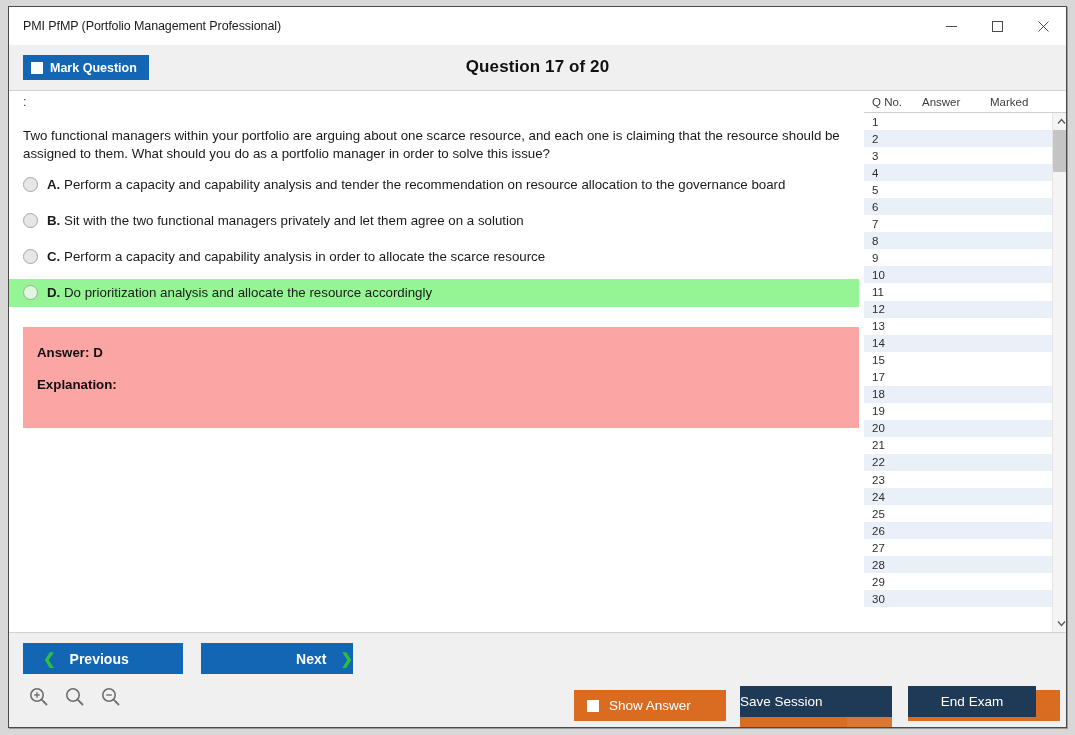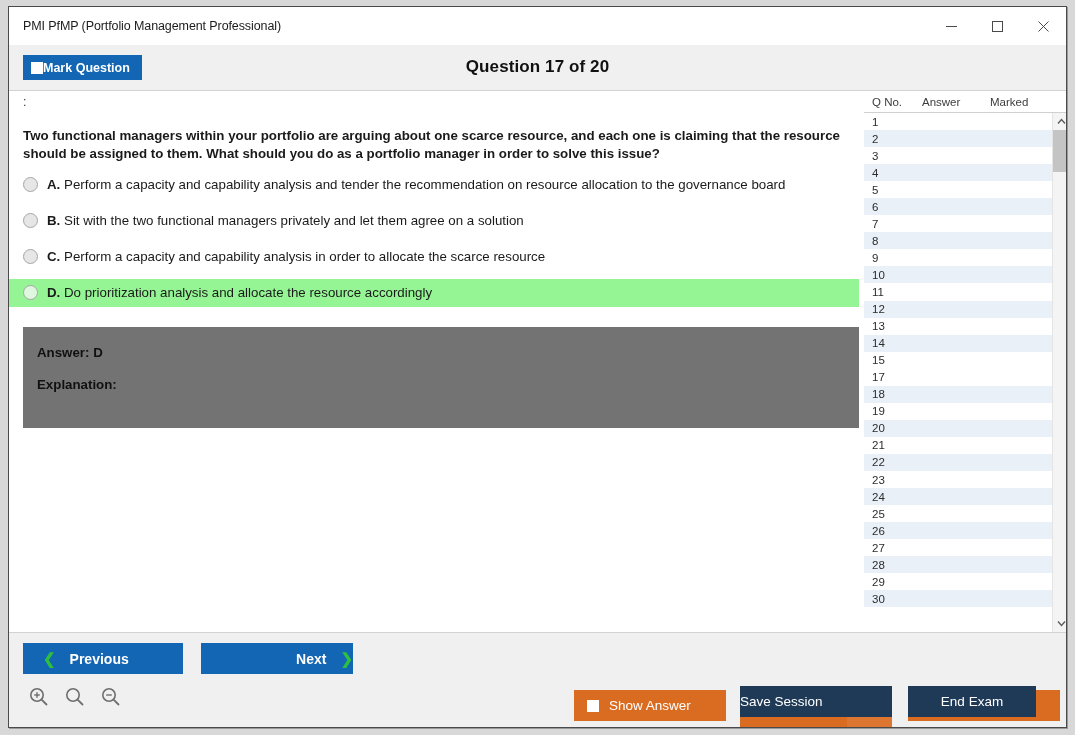--- a/index.html
+++ b/index.html
@@ -45,21 +45,21 @@
     position: absolute; left: 0; top: 38px;
     width: 100%; height: 46px;
     background: #f0f0f0;
     border-bottom: 1px solid #d2d2d2;
   }
   #mark-question {
     position: absolute; left: 14px; top: 10px;
     height: 25px; padding: 0 12px 0 8px;
     background: #1266b3; color: #ffffff;
     border: none; cursor: pointer;
-    display: flex; align-items: center; 
+    display: flex; align-items: center; gap: 7px;
     font-size: 12.5px; font-weight: bold;
     font-family: "Liberation Sans", sans-serif;
   }
   .cbox {
     width: 12px; height: 12px; background: #ffffff;
     display: inline-block; flex: 0 0 auto;
     position: relative;
   }
   #question-heading {
     position: absolute; left: 0; right: 0; top: 12px;
@@ -80,41 +80,41 @@
     background: #ffffff;
     border-right: 1px solid #ffffff;
     overflow: hidden;
   }
   #prefix-colon {
     margin: 4px 0 0 14px;
     font-size: 12.5px; color: #333; line-height: 14px;
   }
   #qtext {
     margin: 18px 14px 0 14px;
-    font-size: 13.3px; color: #1a1a1a; line-height: 18px; font-weight: bold;
+    font-size: 13.3px; color: #1a1a1a; line-height: 18px;
   }
   .option {
     display: flex; align-items: flex-start;
     padding: 5px 10px 5px 14px;
     margin-top: 8px;
   }
   .option.correct { background: #95f595; }
   .radio {
     width: 15px; height: 15px; border-radius: 50%;
     border: 1px solid #a6a6a6; background: #e6e6e6;
     flex: 0 0 auto; margin-top: 1px; margin-right: 9px;
   }
   .option.correct .radio { background: #ddf8dd; }
   .opt-text { font-size: 13.3px; color: #1a1a1a; line-height: 18px; }
   .opt-text b { font-weight: bold; }
 
   #answer-panel {
     margin: 20px 0 0 14px;
     width: 837px; height: 101px;
-    background: #737373;
+    background: #fca5a5;
     padding: 18px 0 0 14px;
   }
   #answer-panel .ap-line {
     font-size: 13.3px; font-weight: bold; color: #111;
     margin-bottom: 17px;
   }
 
   
   #qlist {
     position: absolute; left: 855px; top: 0;

